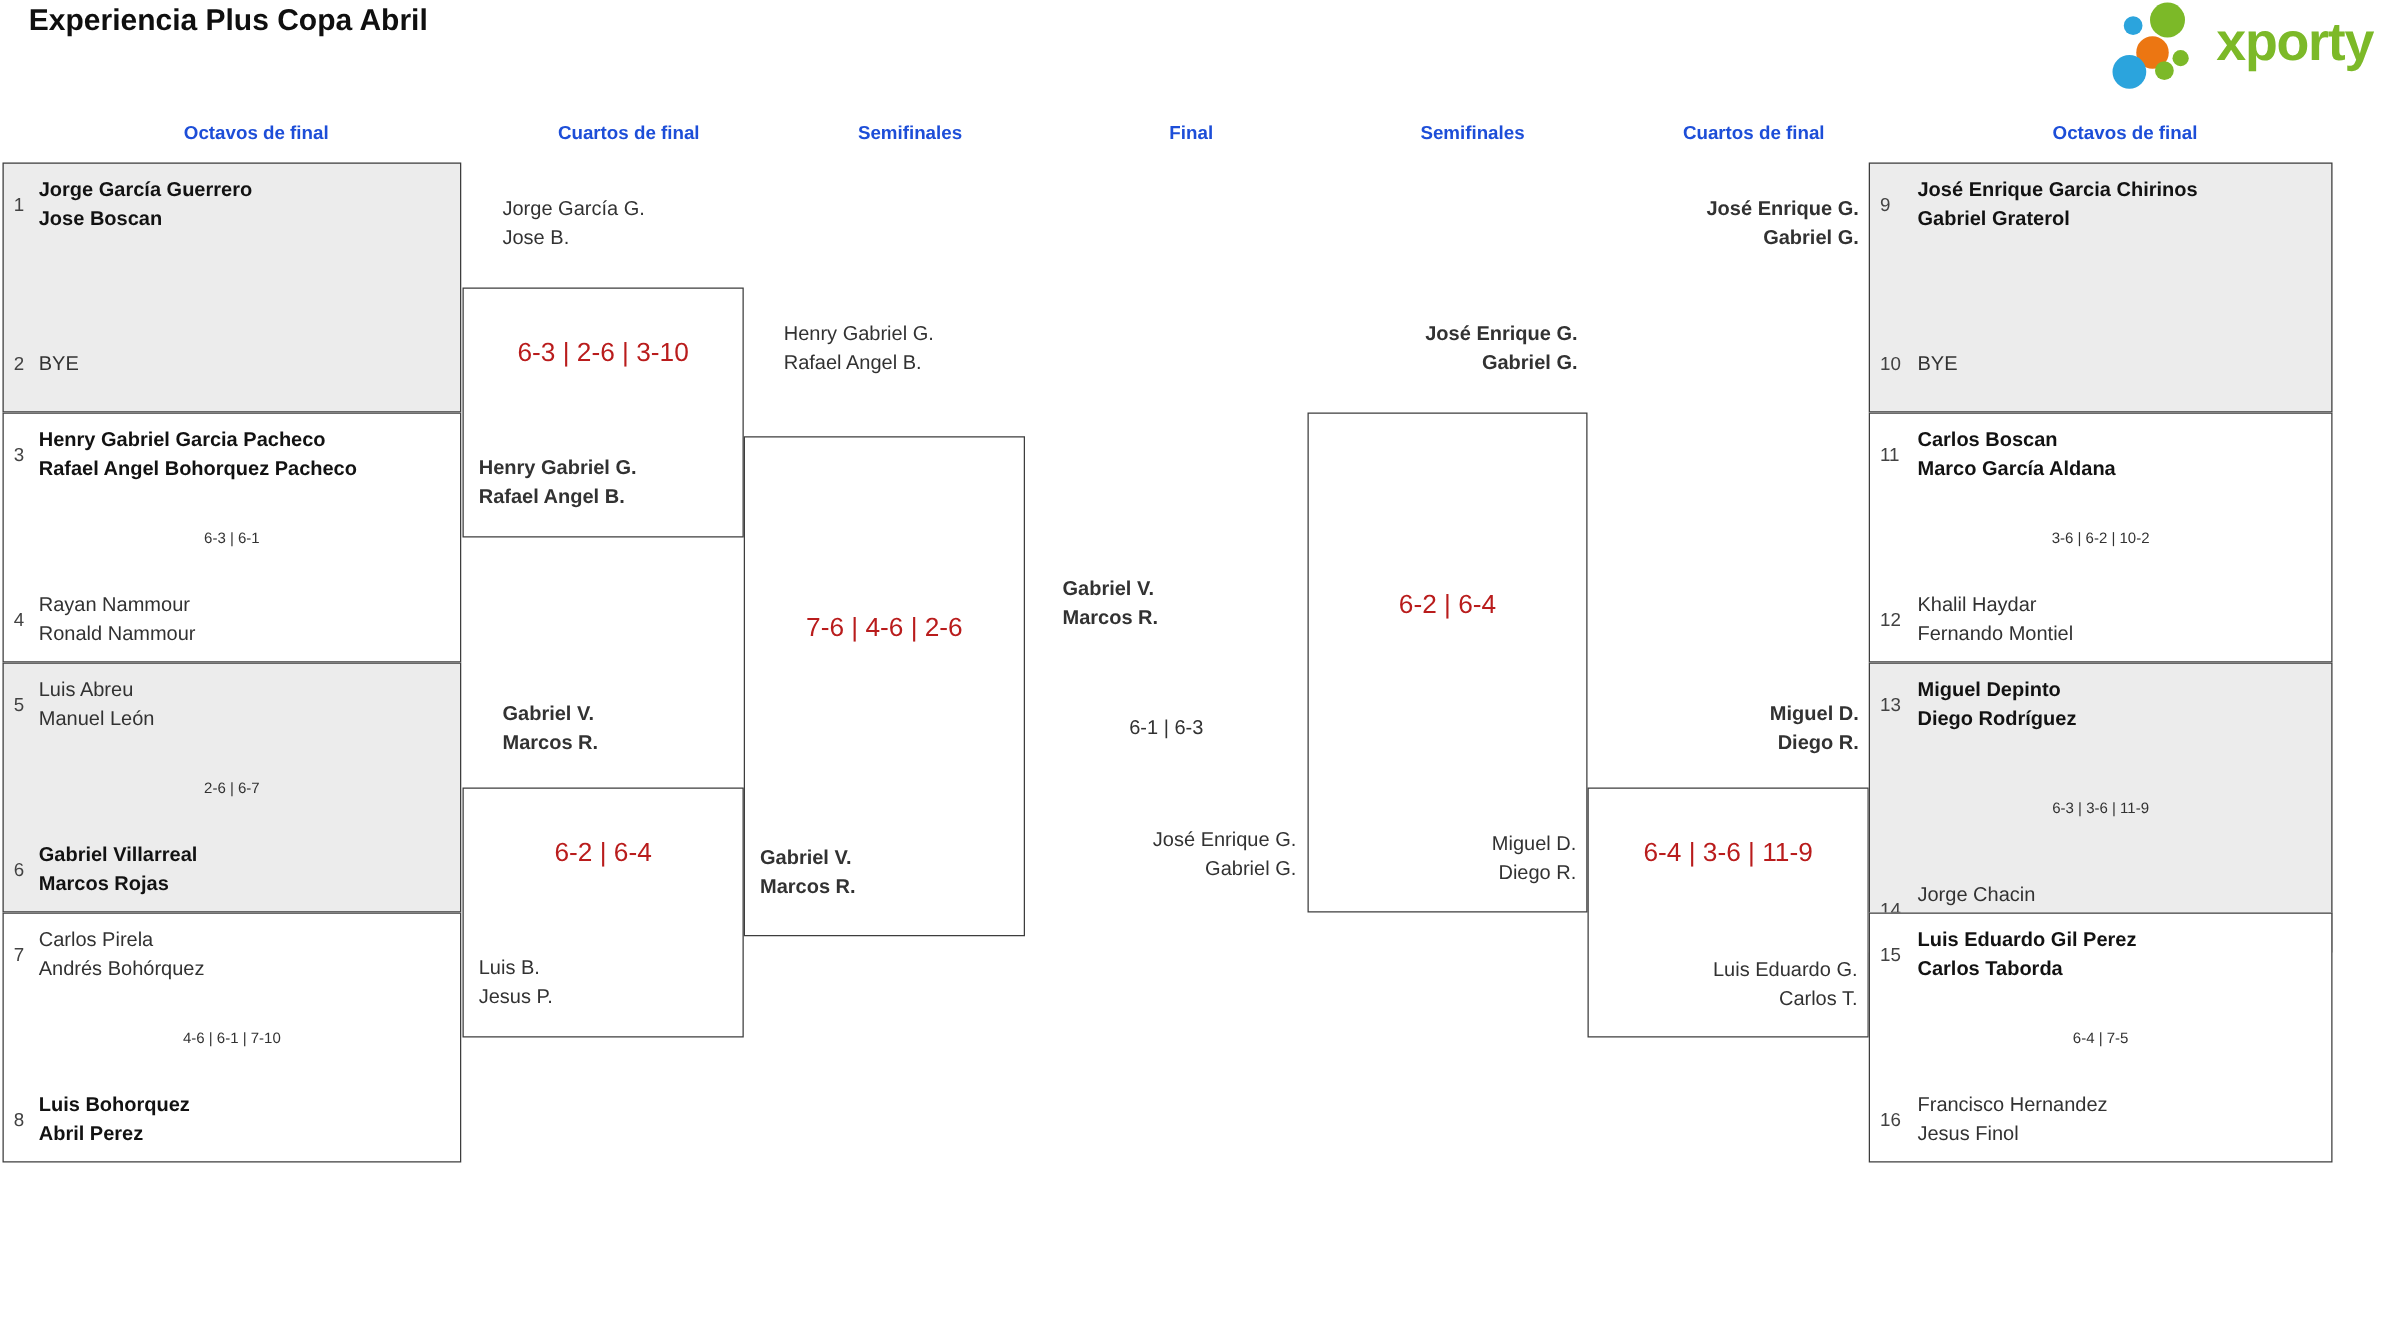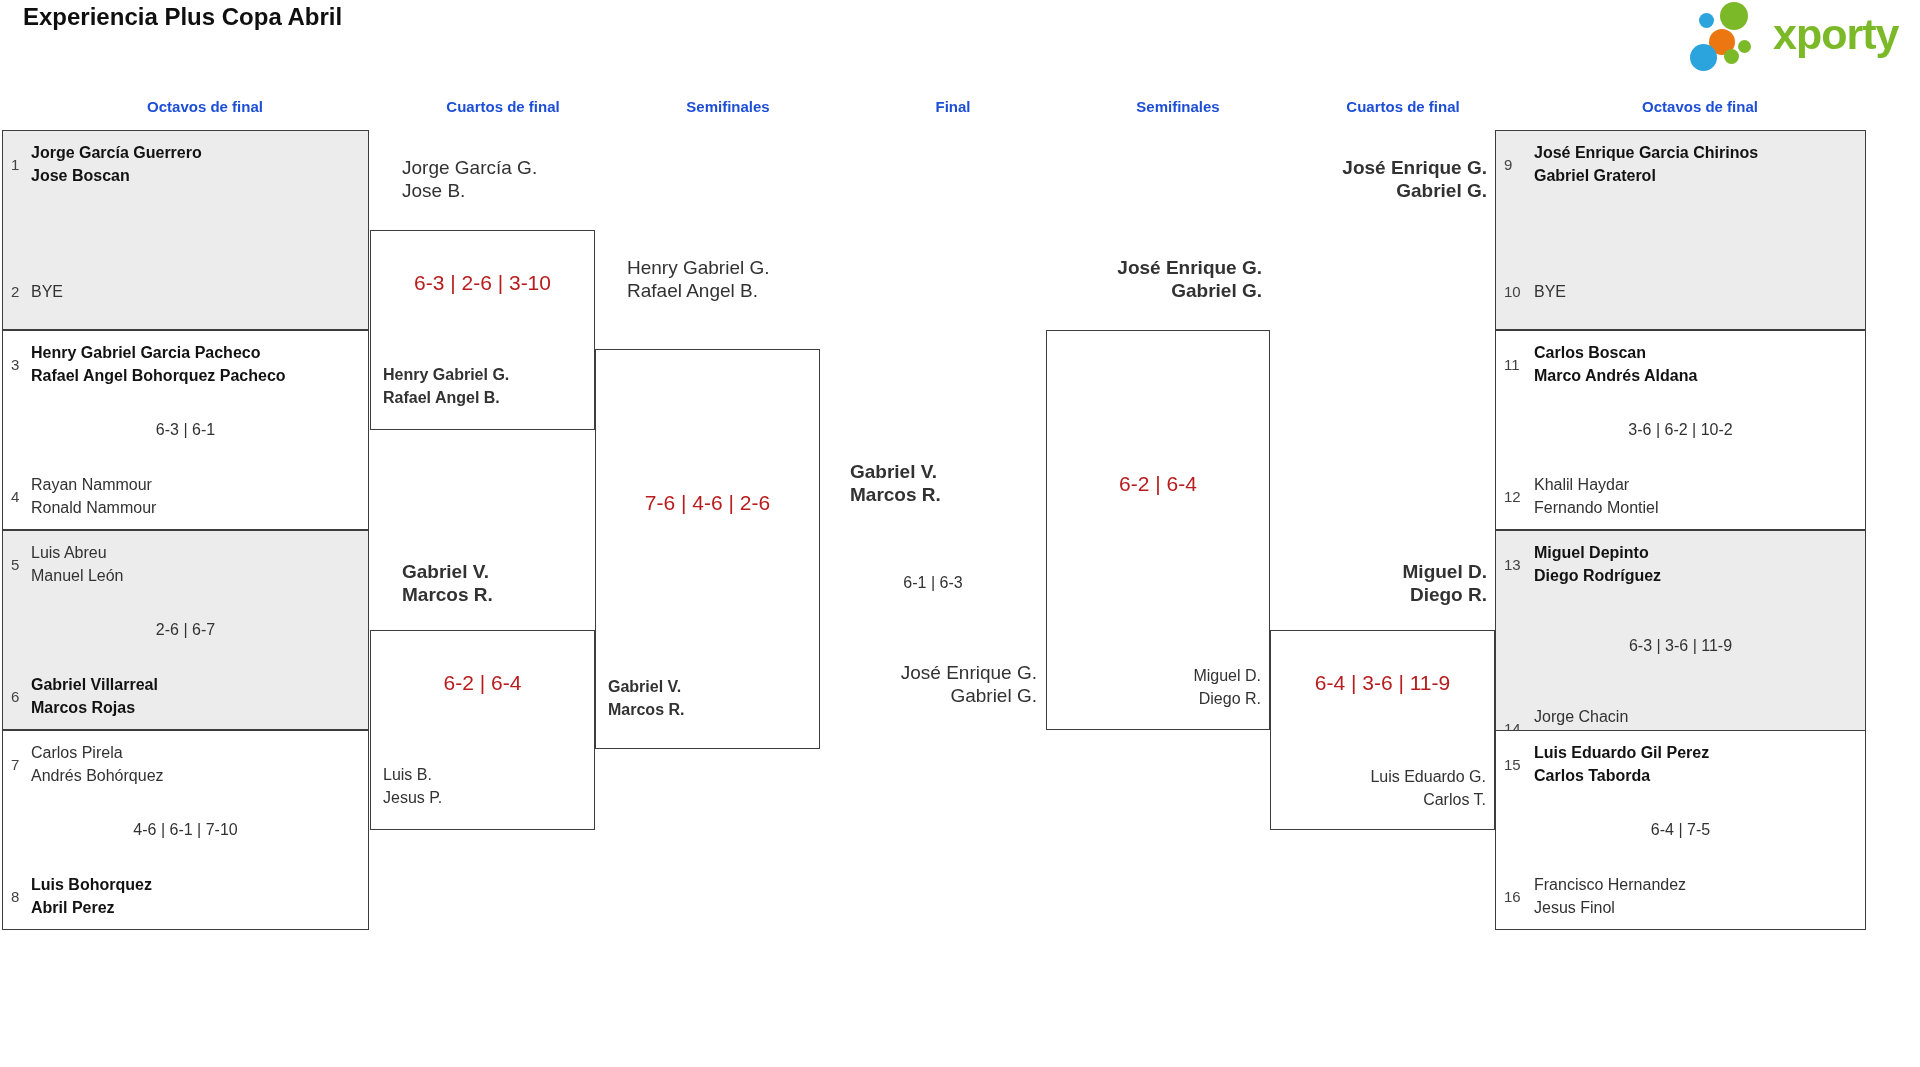--- a/index.html
+++ b/index.html
@@ -21,28 +21,28 @@
   .mbox{position:absolute;box-sizing:border-box;border:1px solid #3d3d3d;background:#fff;}
   .mbox.shaded{background:#ececec;}
   .team{position:absolute;left:8px;right:6px;display:flex;align-items:center;gap:4px;}
   .team.t-top{top:10px;}
   .team.t-bot{bottom:10px;}
   .team.t-bot.single{bottom:26px;}
   .seed{font-size:15px;color:#424242;min-width:16px;flex:none;}
   .mbox.rcol .seed{min-width:26px;}
   .names{font-size:16px;line-height:23px;color:#323232;}
   .bold{font-weight:700;color:#121212;}
-  .score{position:absolute;left:0;right:0;top:50%;transform:translateY(-50%);text-align:center;font-size:16px;color:#323232;white-space:nowrap;}
+  .score{position:absolute;left:0;right:0;top:50%;transform:translateY(-50%);text-align:center;font-size:12px;color:#323232;white-space:nowrap;}
   
   .obox{position:absolute;box-sizing:border-box;border:1px solid #3d3d3d;background:transparent;}
   .inscore{position:absolute;left:0;right:0;text-align:center;font-size:21px;line-height:23px;color:#b91c1c;white-space:nowrap;}
   .inlbl{position:absolute;left:12px;font-size:16px;line-height:23px;color:#323232;white-space:nowrap;}
   .inlbl.ralign{left:auto;right:8px;text-align:right;}
   
-  .lbl{position:absolute;font-size:19px;line-height:23px;color:#323232;white-space:nowrap;}
+  .lbl{position:absolute;font-size:16px;line-height:23px;color:#323232;white-space:nowrap;}
   .lbl.ralign{text-align:right;}
   .finalscore{position:absolute;left:820px;width:226px;top:571px;text-align:center;font-size:16px;line-height:23px;color:#323232;}
 </style>
 </head>
 <body>
 
 <div id="stage">
 
   <div class="abs title">
     <div>Experiencia Plus Copa Abril</div>
@@ -227,21 +227,21 @@
         <div>BYE</div>
       </div>
     </div>
   </div>
 
   <div class="mbox rcol" style="left:1495px;top:330px;width:371px;height:200px">
     <div class="team t-top">
       <span class="seed">11</span>
       <div class="names bold">
         <div>Carlos Boscan</div>
-        <div>Marco Andrés Aldana</div>
+        <div>Marco García Aldana</div>
       </div>
     </div>
     <div class="score">3-6 | 6-2 | 10-2</div>
     <div class="team t-bot">
       <span class="seed">12</span>
       <div class="names">
         <div>Khalil Haydar</div>
         <div>Fernando Montiel</div>
       </div>
     </div>

